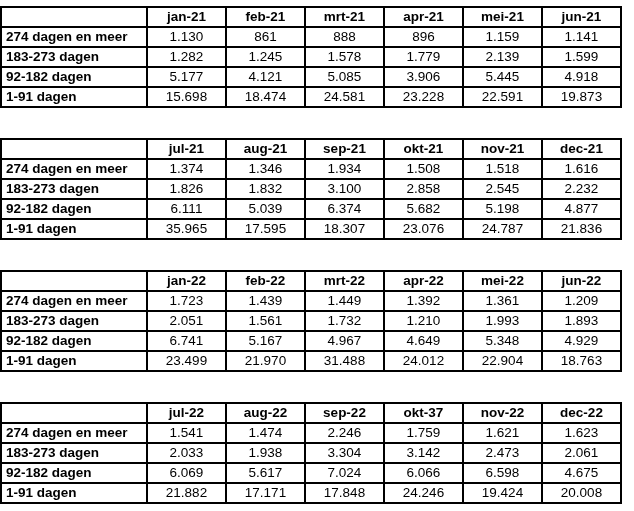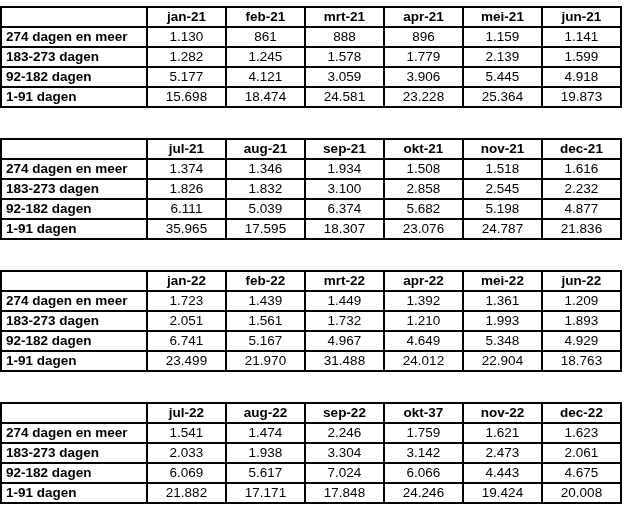--- a/index.html
+++ b/index.html
@@ -77,32 +77,32 @@
         <td>1.245</td>
         <td>1.578</td>
         <td>1.779</td>
         <td>2.139</td>
         <td>1.599</td>
       </tr>
       <tr>
         <th class="rlabel">92-182 dagen</th>
         <td>5.177</td>
         <td>4.121</td>
-        <td>3.059</td>
+        <td>5.085</td>
         <td>3.906</td>
         <td>5.445</td>
         <td>4.918</td>
       </tr>
       <tr>
         <th class="rlabel">1-91 dagen</th>
         <td>15.698</td>
         <td>18.474</td>
         <td>24.581</td>
         <td>23.228</td>
-        <td>25.364</td>
+        <td>22.591</td>
         <td>19.873</td>
       </tr>
     </tbody>
   </table>
 
   <table class="dtable">
     <colgroup>
         <col class="c0">
         <col class="cm">
         <col class="cm">
@@ -262,21 +262,21 @@
         <td>3.142</td>
         <td>2.473</td>
         <td>2.061</td>
       </tr>
       <tr>
         <th class="rlabel">92-182 dagen</th>
         <td>6.069</td>
         <td>5.617</td>
         <td>7.024</td>
         <td>6.066</td>
-        <td>4.443</td>
+        <td>6.598</td>
         <td>4.675</td>
       </tr>
       <tr>
         <th class="rlabel">1-91 dagen</th>
         <td>21.882</td>
         <td>17.171</td>
         <td>17.848</td>
         <td>24.246</td>
         <td>19.424</td>
         <td>20.008</td>

